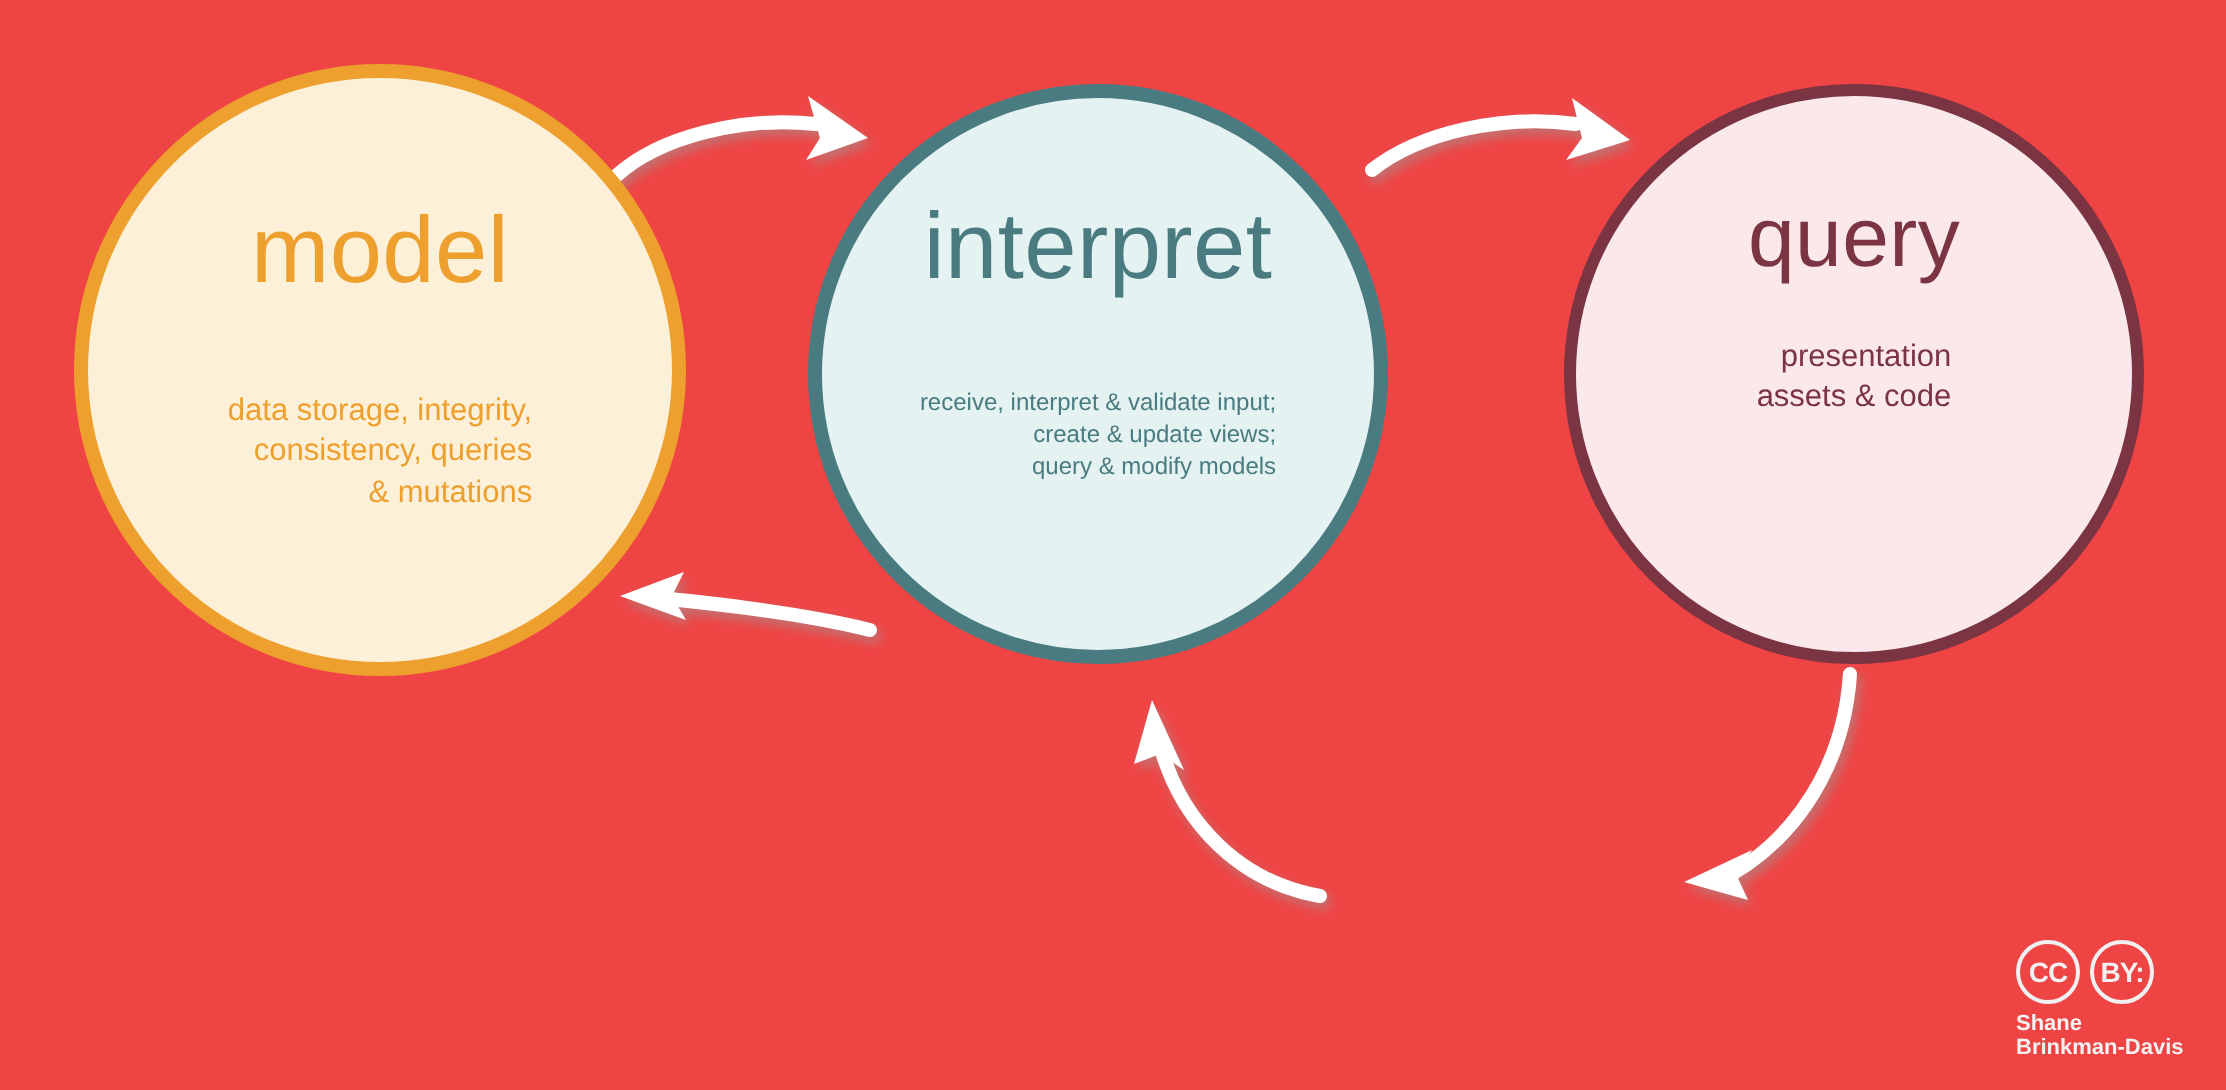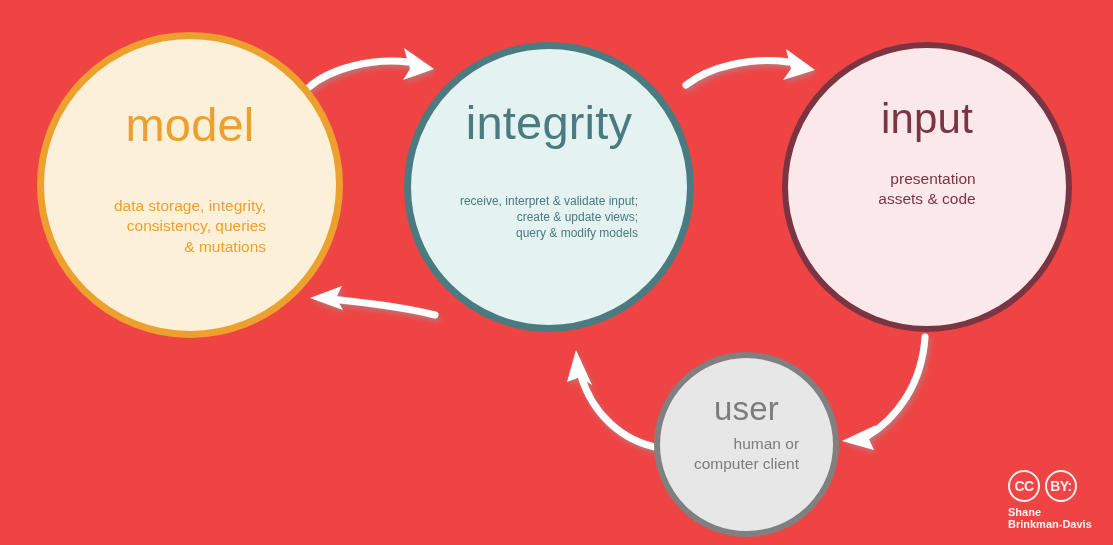--- a/index.html
+++ b/index.html
@@ -202,37 +202,32 @@
   </svg>
 
   <div class="node" id="node-model">
     <div class="node-title">model</div>
     <div class="node-desc" style="white-space: pre-line;">data storage, integrity,
 consistency, queries
 &amp; mutations</div>
   </div>
 
   <div class="node" id="node-controller">
-    <div class="node-title">integrity</div>
+    <div class="node-title">interpret</div>
     <div class="node-desc" style="white-space: pre-line;">receive, interpret &amp; validate input;
 create &amp; update views;
 query &amp; modify models</div>
   </div>
 
   <div class="node" id="node-view">
-    <div class="node-title">input</div>
+    <div class="node-title">query</div>
     <div class="node-desc" style="white-space: pre-line;">presentation
 assets &amp; code</div>
   </div>
 
-  <div class="node" id="node-user">
-    <div class="node-title">user</div>
-    <div class="node-desc" style="white-space: pre-line;">human or
-computer client</div>
-  </div>
 
   <div id="cc-badge">
     <div class="cc-circles">
       <div class="cc-circle">CC</div>
       <div class="cc-circle">BY:</div>
     </div>
     <div class="cc-name">Shane</div>
     <div class="cc-name" style="margin-top:0;">Brinkman-Davis</div>
   </div>
 

